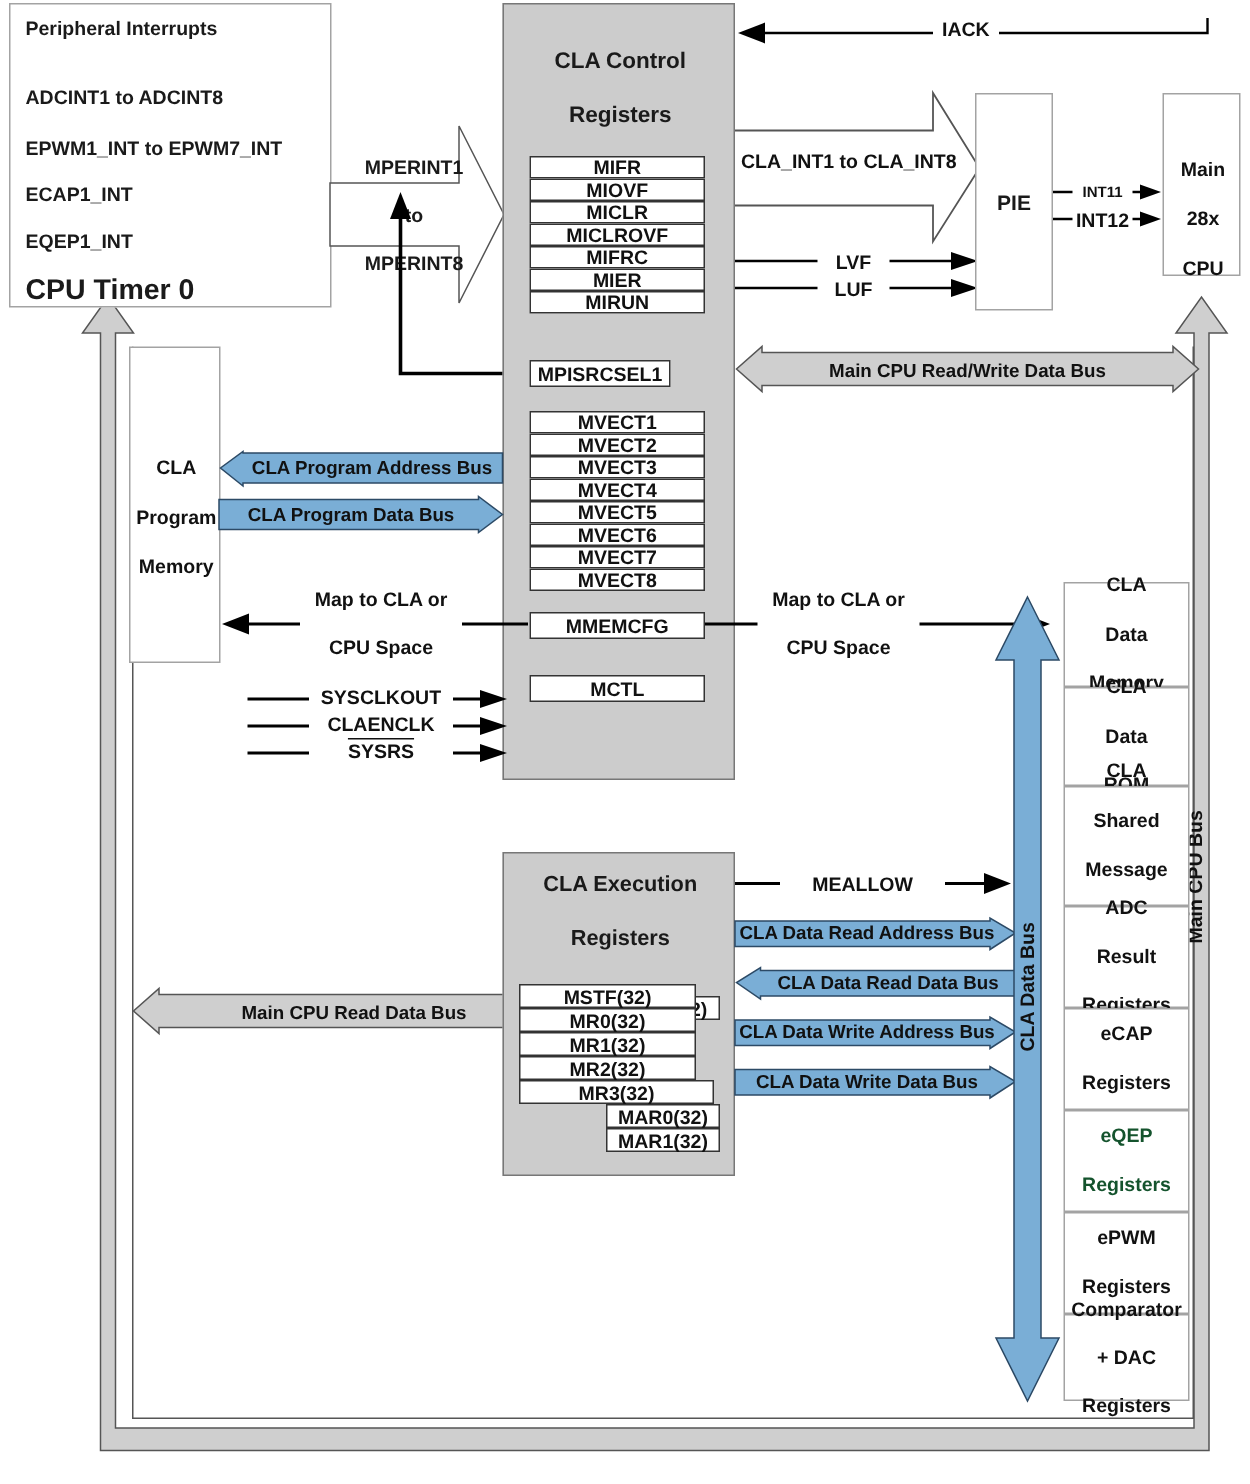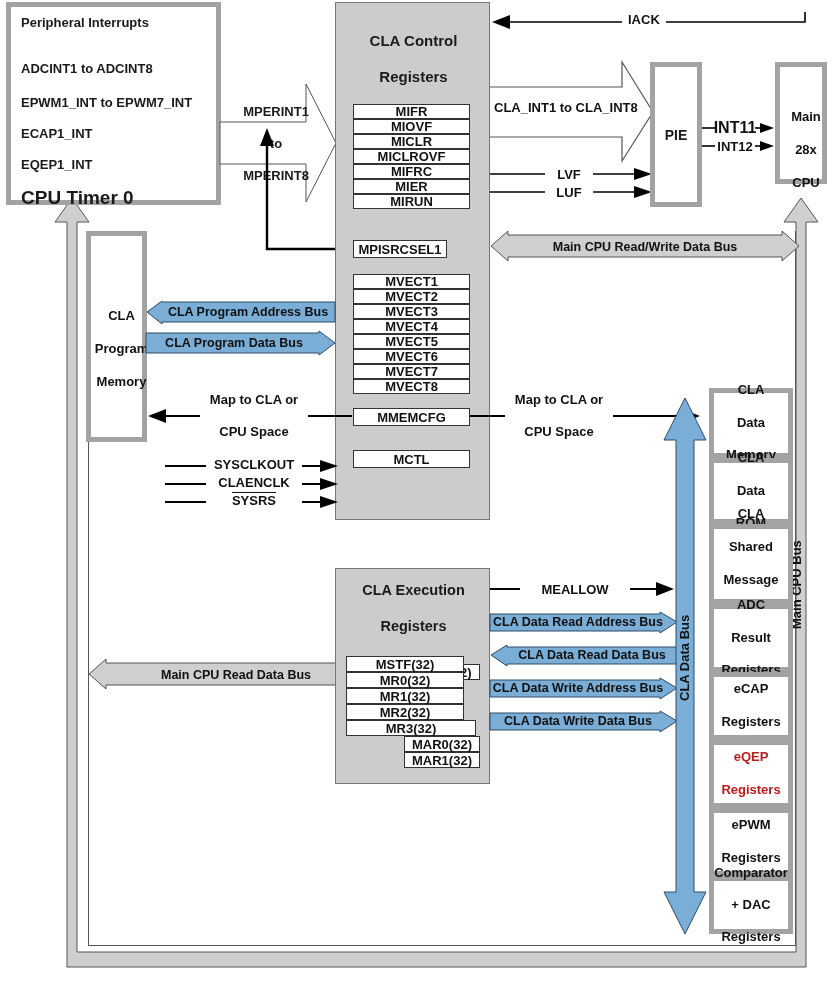--- a/index.html
+++ b/index.html
@@ -1,19 +1,19 @@
 <!DOCTYPE html>
 <html><head>
 <meta charset="utf-8">
 <style>
   html,body{margin:0;padding:0;background:#fff;}
   body{font-family:"Liberation Sans",sans-serif;}
   #root{position:relative;width:833px;height:989px;overflow:hidden;background:#fff;}
   .abs{position:absolute;box-sizing:border-box;}
-  .box{background:#fff;border:5px solid #a3a3a3;}
+  .box{background:#fff;border:1px solid #a3a3a3;}
   .gray{background:#ccc;border:1px solid #777;}
   .ctr{display:flex;align-items:center;justify-content:center;text-align:center;gap:16px;}
   .bold{font-weight:bold;color:#1a1a1a;}
   .reg{background:#fff;border:1px solid #333;font-weight:bold;font-size:13px;color:#111;
        display:flex;align-items:center;justify-content:center;}
   .txtlabel{font-weight:bold;color:#111;background:#fff;white-space:nowrap;}
   svg{position:absolute;overflow:visible;}
   .busblue{fill:#7aaed6;stroke:#2c4a66;stroke-width:1;}
   .busgray{fill:#cfcfcf;stroke:#555;stroke-width:1;}
   .bushollow{fill:#ffffff;stroke:#555;stroke-width:1;}
@@ -159,21 +159,21 @@
   </div>
 
   <svg class="abs" style="left:702px;top:120px;width:72px;height:40px;">
     <line x1="0" y1="8" x2="14" y2="8" stroke="#000" stroke-width="1.6"></line>
     <line x1="50" y1="8" x2="62" y2="8" stroke="#000" stroke-width="1.6"></line>
     <path d="M 72,8 L 58,3 L 58,13 Z" fill="#000"></path>
     <line x1="0" y1="26" x2="14" y2="26" stroke="#000" stroke-width="1.6"></line>
     <line x1="50" y1="26" x2="62" y2="26" stroke="#000" stroke-width="1.6"></line>
     <path d="M 72,26 L 58,21 L 58,31 Z" fill="#000"></path>
   </svg>
-  <div class="abs ctr txtlabel" style="left:715px;top:120px;width:40px;height:16px;font-size:16px;">INT11</div>
+  <div class="abs ctr txtlabel" style="left:715px;top:120px;width:40px;height:16px;font-size:10px;">INT11</div>
   <div class="abs ctr txtlabel" style="left:715px;top:138px;width:40px;height:16px;font-size:13px;">INT12</div>
 
   <div class="abs box" style="left:775px;top:62px;width:52px;height:122px;">
     <div class="abs ctr" style="left:0;top:42px;width:52px;flex-direction:column;line-height:1.3;font-size:13px;font-weight:bold;color:#111;">
       <div>Main</div>
       <div>28x</div>
       <div>CPU</div>
     </div>
   </div>
 
@@ -261,21 +261,21 @@
     <div>ADC</div>
     <div>Result</div>
     <div>Registers</div>
   </div>
 
   <div class="abs box ctr" style="left:709px;top:672px;width:84px;height:68px;flex-direction:column;line-height:1.3;font-size:13px;font-weight:bold;color:#111;">
     <div>eCAP</div>
     <div>Registers</div>
   </div>
 
-  <div class="abs box ctr" style="left:709px;top:740px;width:84px;height:68px;flex-direction:column;line-height:1.3;font-size:13px;font-weight:bold;color:#b91c1c;">
+  <div class="abs box ctr" style="left:709px;top:740px;width:84px;height:68px;flex-direction:column;line-height:1.3;font-size:13px;font-weight:bold;color:#14532d;">
     <div>eQEP</div>
     <div>Registers</div>
   </div>
 
   <div class="abs box ctr" style="left:709px;top:808px;width:84px;height:68px;flex-direction:column;line-height:1.3;font-size:13px;font-weight:bold;color:#111;">
     <div>ePWM</div>
     <div>Registers</div>
   </div>
 
   <div class="abs box ctr" style="left:709px;top:876px;width:84px;height:58px;flex-direction:column;line-height:1.25;font-size:13px;font-weight:bold;color:#111;">

